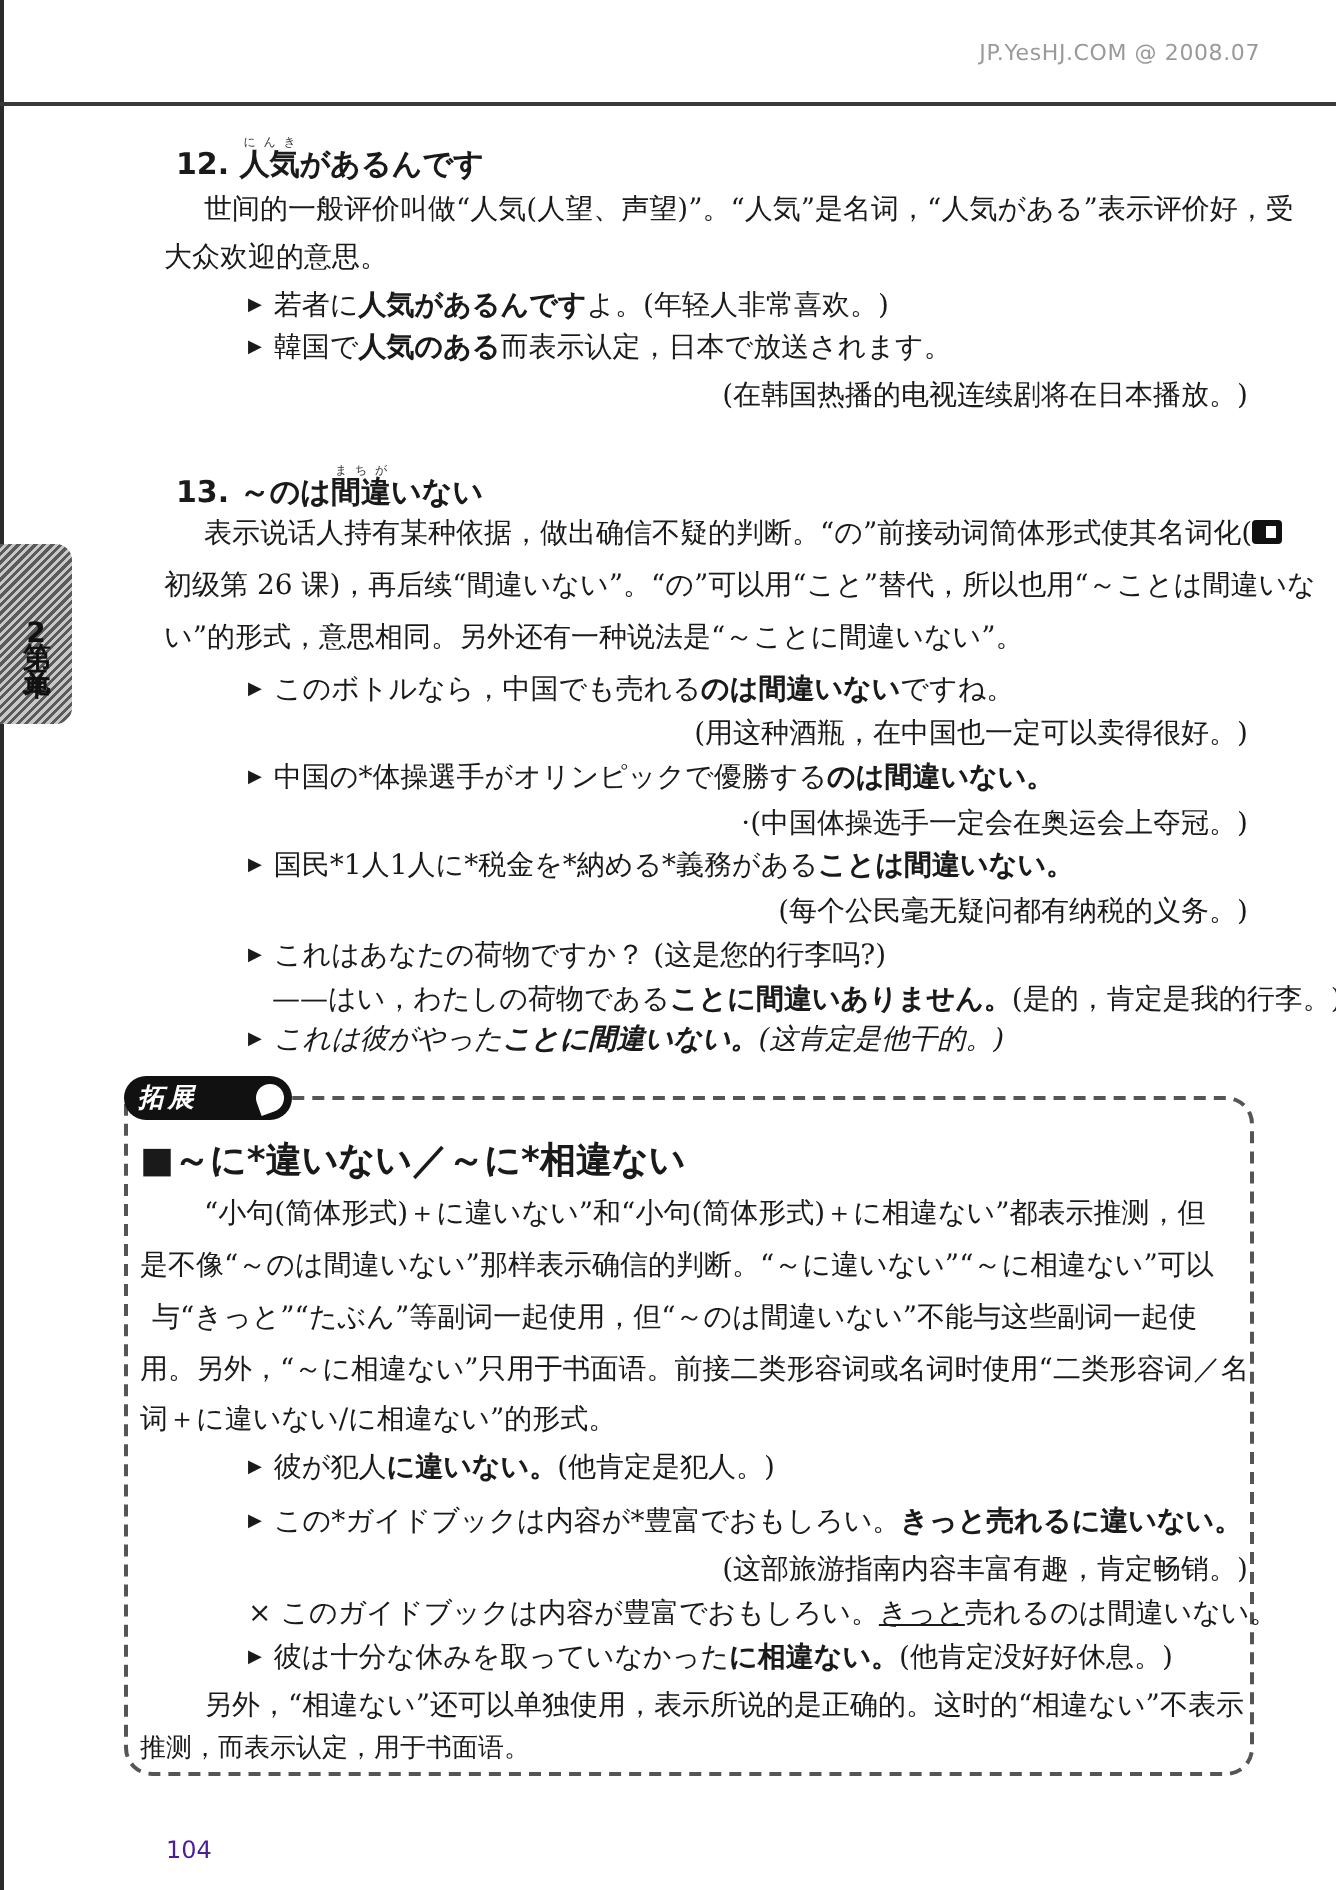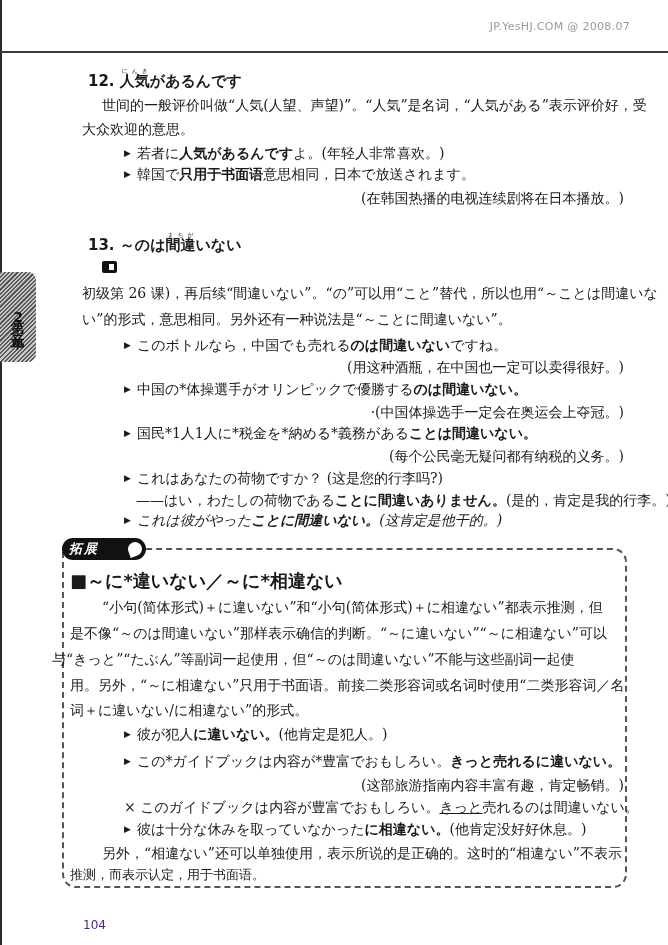--- a/index.html
+++ b/index.html
@@ -54,30 +54,30 @@
     <span>12.</span>
     <ruby><span>人気</span><rt>にんき</rt></ruby><span>があるんです</span>
   </div>
   <div class="line" style="left:102px; top:96px;">世间的一般评价叫做“人気(人望、声望)”。“人気”是名词，“人気がある”表示评价好，受</div>
   <div class="line" style="left:82px; top:120px;">大众欢迎的意思。</div>
 
   <div class="line ex" style="left:124px; top:144px;">
     <span class="bullet">▶</span><span>若者に</span><span class="bold">人気があるんです</span><span>よ。</span><span>(年轻人非常喜欢。)</span>
   </div>
   <div class="line ex" style="left:124px; top:165px;">
-    <span class="bullet">▶</span><span>韓国で</span><span class="bold">只用于书面语</span><span>意思相同，日本で放送されます。</span>
+    <span class="bullet">▶</span><span>韓国で</span><span class="bold">人気のある</span><span>而表示认定，日本で放送されます。</span>
   </div>
   <div class="line" style="right:44px; top:189px;">(在韩国热播的电视连续剧将在日本播放。)</div>
 
   <div class="line heading" style="left:88px; top:232px;">
     <span>13.</span>
     <span>～のは</span><ruby><span>間違</span><rt>まちが</rt></ruby><span>いない</span>
   </div>
   <div class="line" style="left:102px; top:258px;">
-    <span class="book-icon"></span>
+    <span>表示说话人持有某种依据，做出确信不疑的判断。“の”前接动词简体形式使其名词化(</span><span class="book-icon"></span>
   </div>
   <div class="line" style="left:82px; top:284px;">初级第 26 课)，再后续“間違いない”。“の”可以用“こと”替代，所以也用“～ことは間違いな</div>
   <div class="line" style="left:82px; top:310px;">い”的形式，意思相同。另外还有一种说法是“～ことに間違いない”。</div>
 
   <div class="line ex" style="left:124px; top:336px;">
     <span class="bullet">▶</span><span>このボトルなら，中国でも売れる</span><span class="bold">のは間違いない</span><span>ですね。</span>
   </div>
   <div class="line" style="right:44px; top:358px;">(用这种酒瓶，在中国也一定可以卖得很好。)</div>
 
   <div class="line ex" style="left:124px; top:380px;">
@@ -104,21 +104,21 @@
 <div class="box"></div>
 <div class="box-badge">
   <span class="box-badge-text">拓展</span>
   <span class="box-badge-icon"></span>
 </div>
 
 <div class="content">
   <div class="line heading" style="left:70px; top:572px; font-size:18px;">■～に*違いない／～に*相違ない</div>
   <div class="line" style="left:102px; top:598px;">“小句(简体形式)＋に違いない”和“小句(简体形式)＋に相違ない”都表示推测，但</div>
   <div class="line" style="left:70px; top:624px;">是不像“～のは間違いない”那样表示确信的判断。“～に違いない”“～に相違ない”可以</div>
-  <div class="line" style="left:52px; top:650px;">与“きっと”“たぶん”等副词一起使用，但“～のは間違いない”不能与这些副词一起使</div>
+  <div class="line" style="left:76px; top:650px;">与“きっと”“たぶん”等副词一起使用，但“～のは間違いない”不能与这些副词一起使</div>
   <div class="line" style="left:70px; top:676px;">用。另外，“～に相違ない”只用于书面语。前接二类形容词或名词时使用“二类形容词／名</div>
   <div class="line" style="left:70px; top:701px;">词＋に違いない/に相違ない”的形式。</div>
 
   <div class="line ex" style="left:124px; top:725px;">
     <span class="bullet">▶</span><span>彼が犯人</span><span class="bold">に違いない。</span><span>(他肯定是犯人。)</span>
   </div>
   <div class="line ex" style="left:124px; top:752px;">
     <span class="bullet">▶</span><span>この*ガイドブックは内容が*豊富でおもしろい。</span><span class="bold">きっと売れるに違いない。</span>
   </div>
   <div class="line" style="right:44px; top:776px;">(这部旅游指南内容丰富有趣，肯定畅销。)</div>

